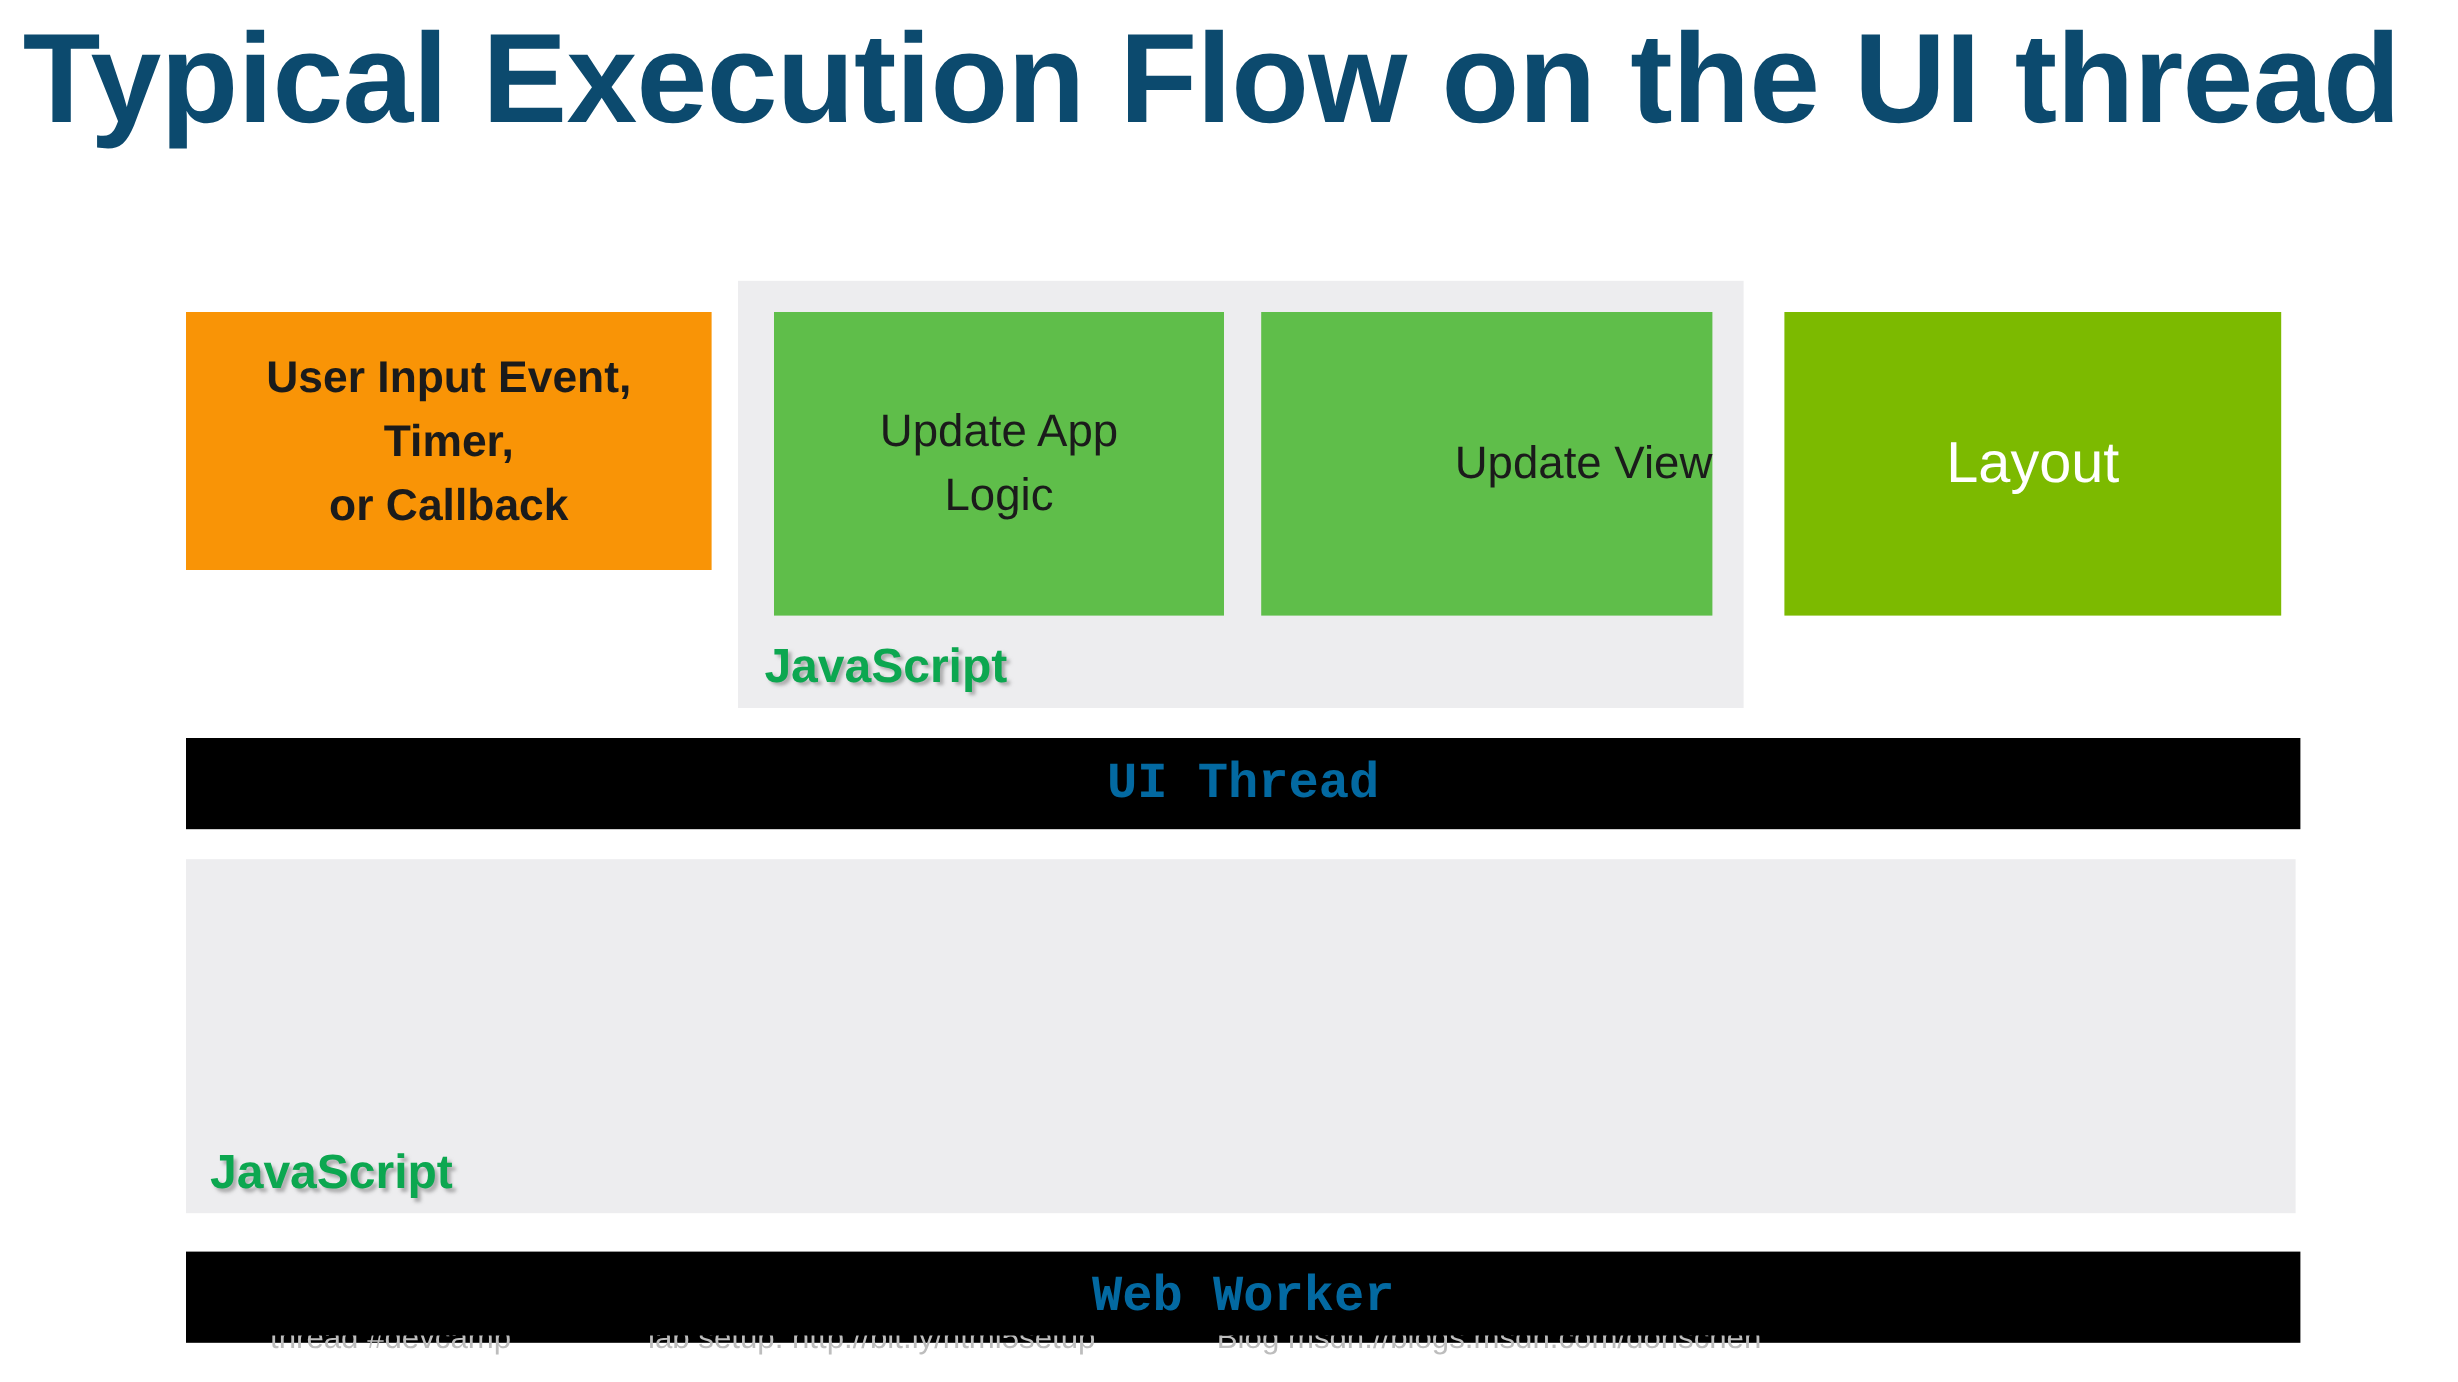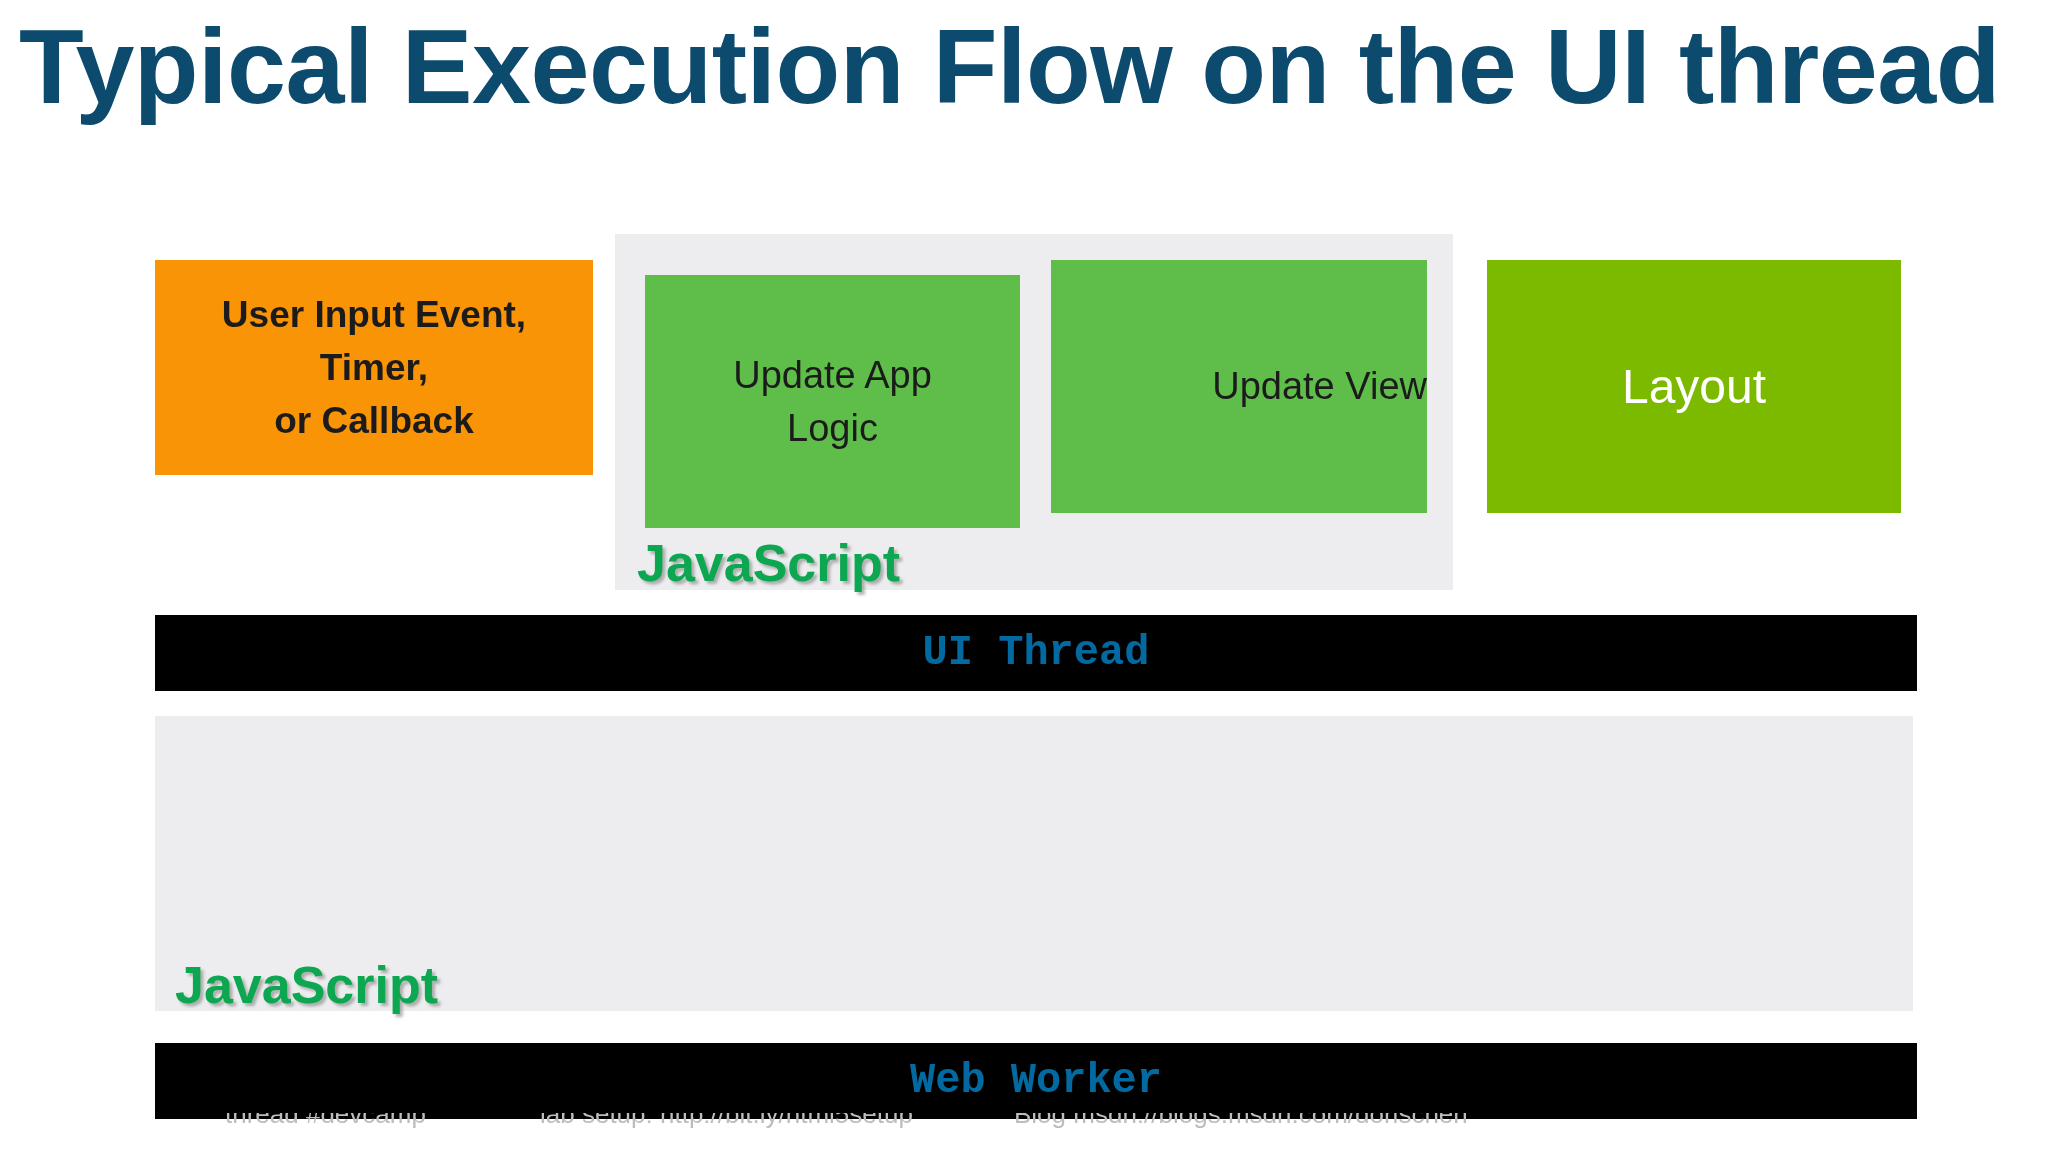--- a/index.html
+++ b/index.html
@@ -74,21 +74,21 @@
     align-items: center;
     justify-content: center;
     text-align: center;
   }
   .green-box .label {
     color: #1B1B1B;
     font-size: 38px;
     line-height: 53px;
     font-family: "Liberation Sans", sans-serif;
   }
-  .green-box-app   { left: 645px;  width: 375px; margin-top: 15px; }
+  .green-box-app   { left: 645px;  width: 375px; }
   .green-box-view  { left: 1051px; width: 376px; justify-content: flex-end; }
 
   .olive-box {
     position: absolute;
     left: 1487px;
     top: 260px;
     width: 414px;
     height: 253px;
     background: #7CBA00;
     display: flex;
@@ -100,21 +100,21 @@
     color: #FFFFFF;
     font-size: 48px;
     line-height: 53px;
     font-family: "Liberation Sans", sans-serif;
   }
 
   
   .js-caption {
     position: absolute;
     color: #0CA750;
-    font-size: 52px;
+    font-size: 40px;
     font-weight: bold;
     white-space: nowrap;
     text-shadow: 3px 3px 3px rgba(120,120,120,0.55);
     font-family: "Liberation Sans", sans-serif;
   }
   .js-caption-top    { left: 637px; top: 533px; }
   .js-caption-bottom { left: 175px; top: 955px; }
 
   
   .thread-bar {

